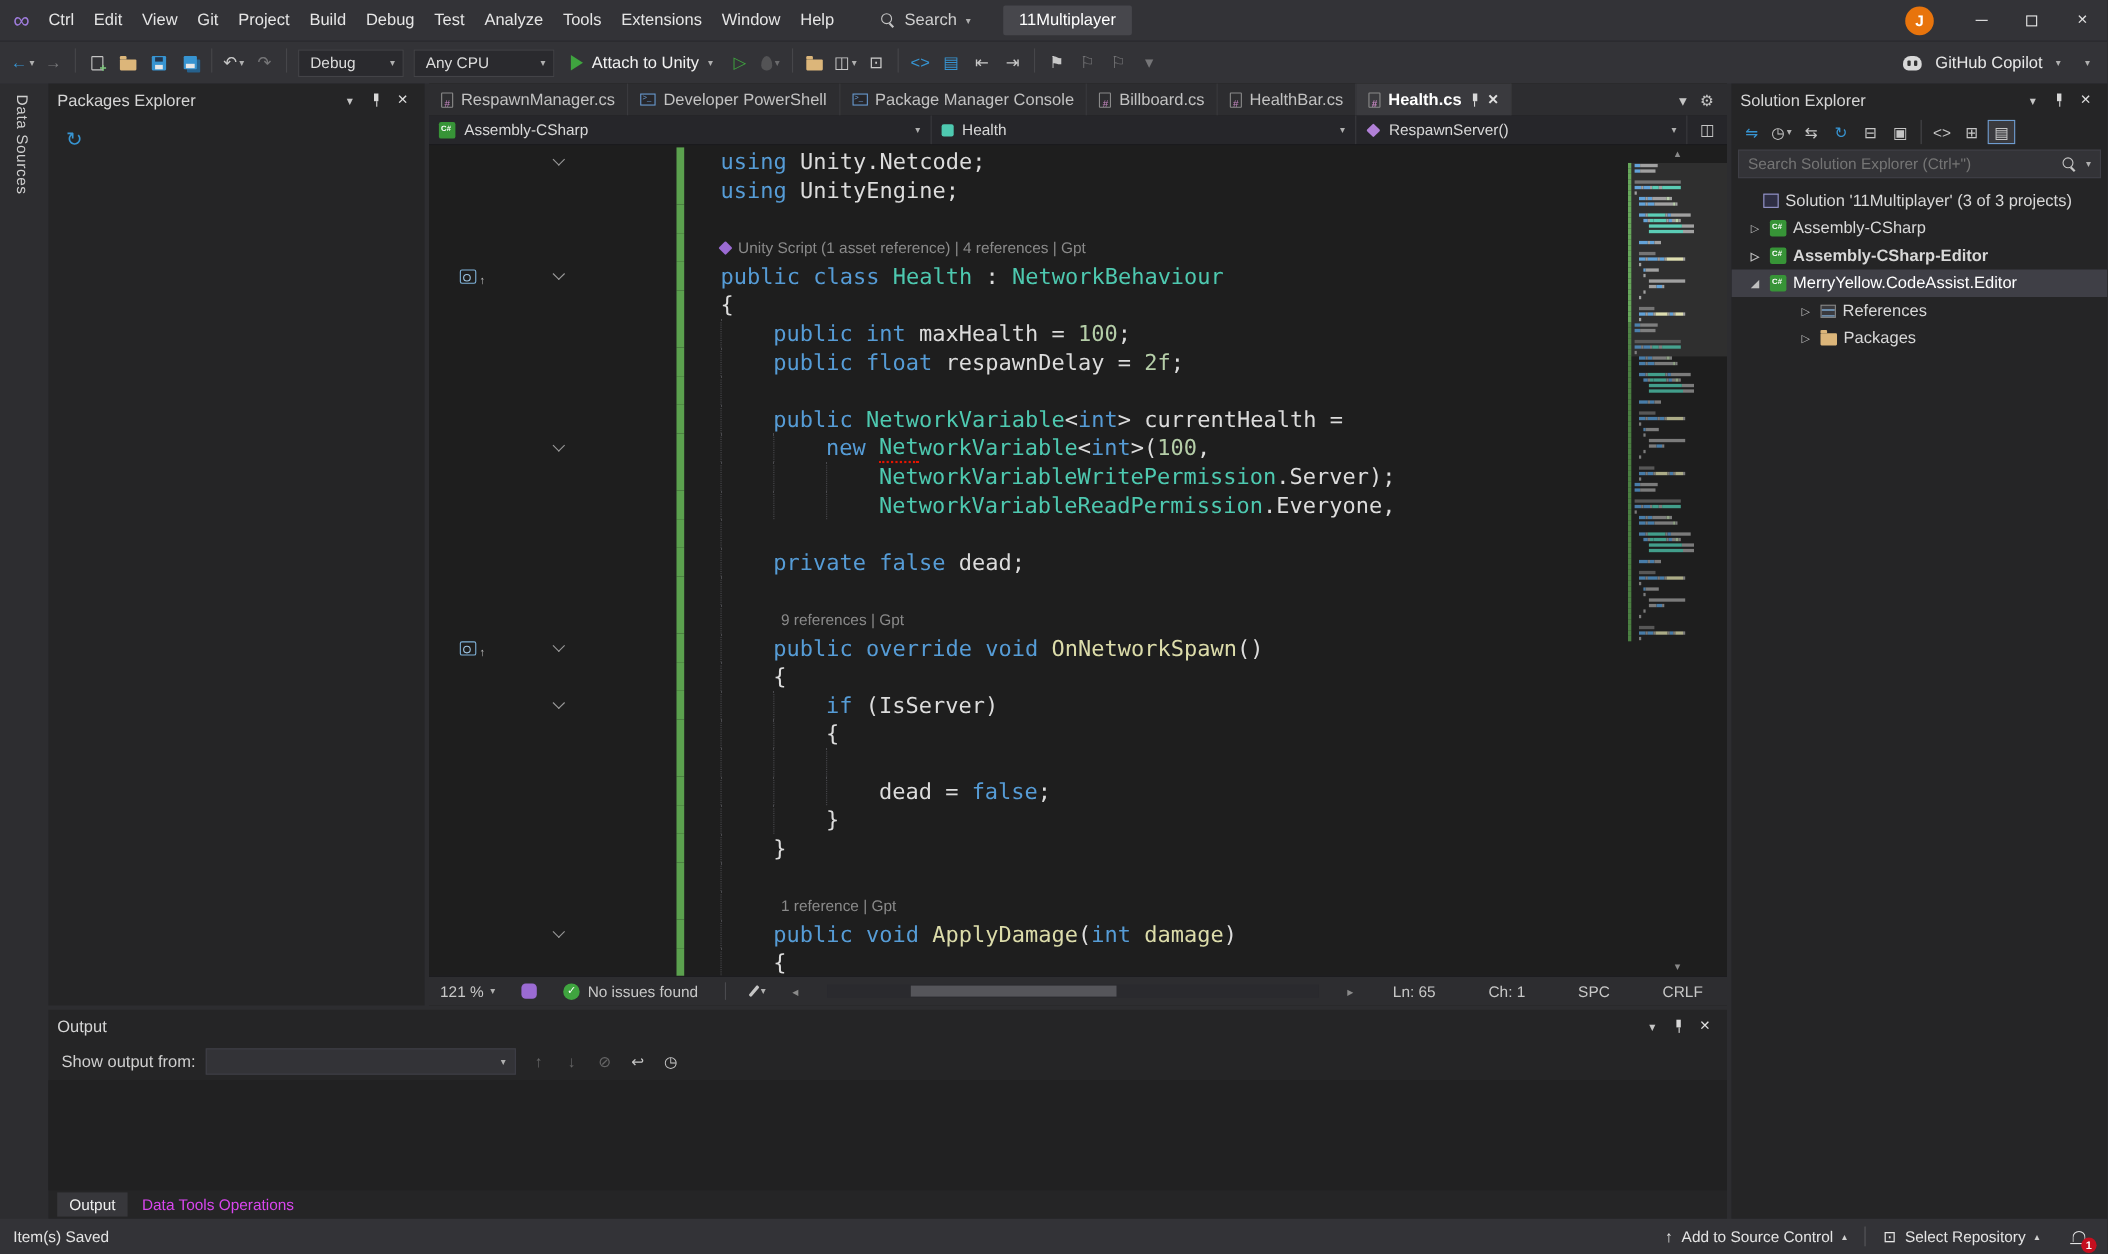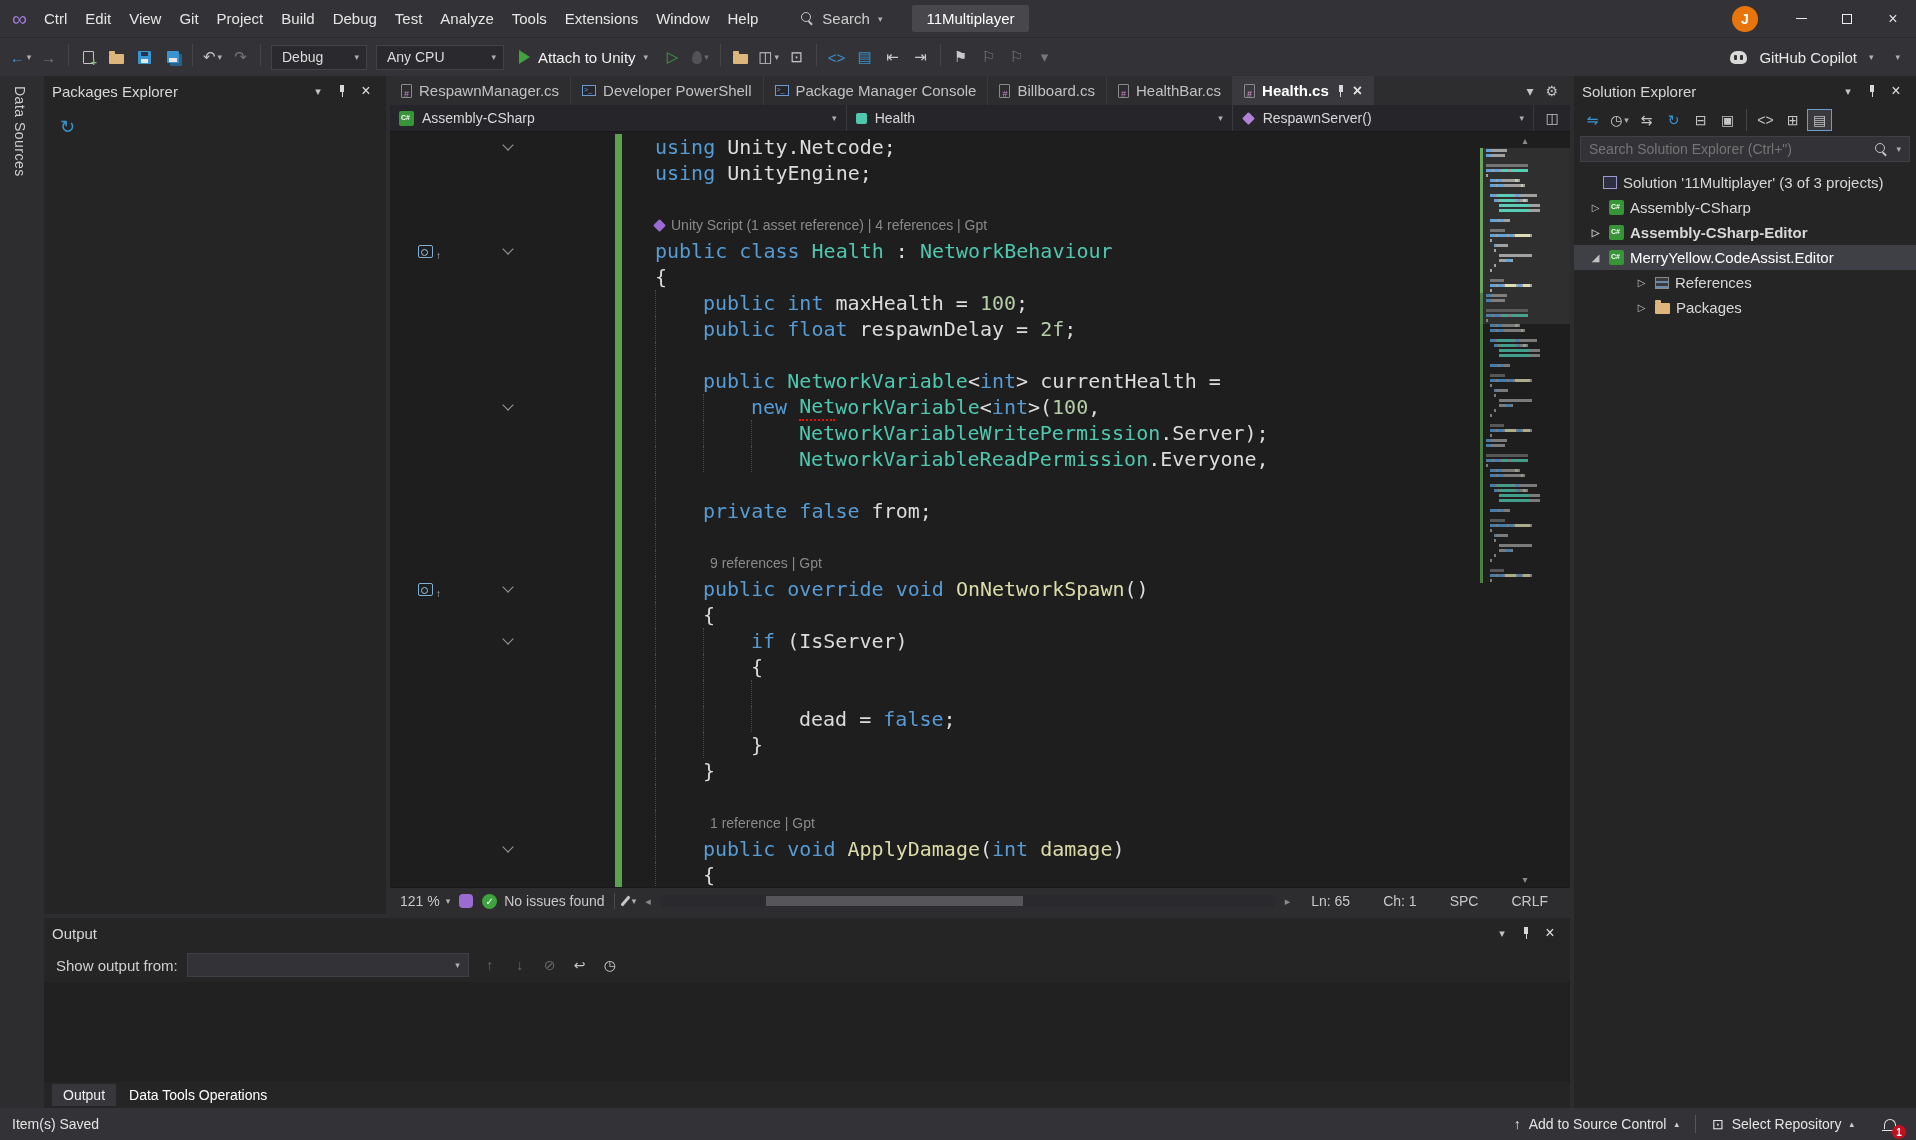--- a/index.html
+++ b/index.html
@@ -120,21 +120,21 @@
   
   .mapcol{width:90px;flex:0 0 auto;display:flex;flex-direction:column;background:var(--c-editor_bg,#1e1e1e)}
   .map-arrow{height:16px;flex:0 0 auto;display:flex;align-items:center;justify-content:center;color:#8a8a8a;font-size:10px}
   .minimap{flex:1;position:relative;overflow:hidden}
   .map-viewport{position:absolute;left:0;right:0;top:0;height:176px;background:rgba(255,255,255,.08);pointer-events:none}
   .mrow{height:5px;display:flex;align-items:center;border-left:3px solid var(--c-change_green,#5ba14e);padding-left:3px}
   .mrow.dim{opacity:.75}
   .mseg{height:3px;display:inline-block;flex:0 0 auto}
 
   
-  .edstatus{height:27px;flex:0 0 auto;background:var(--c-tabstrip_bg,#2d2d30);border-top:1px solid #1a1a1c;display:flex;align-items:center;gap:9px;padding:0 10px;font-size:14px;color:#c8c8c8}
+  .edstatus{height:27px;flex:0 0 auto;background:var(--c-tabstrip_bg,#2d2d30);border-top:1px solid #1a1a1c;display:flex;align-items:center;gap:24px;padding:0 10px;font-size:14px;color:#c8c8c8}
   .zoom{display:flex;align-items:center;gap:6px}
   .copilot-dot{width:14px;height:14px;border-radius:4px;background:#9b6bd3;display:inline-block}
   .issues{display:flex;align-items:center;gap:7px}
   .issue-dot{width:15px;height:15px;border-radius:50%;background:#3fa43f;color:#fff;font-size:10px;display:flex;align-items:center;justify-content:center}
   .ed-sep{width:1px;height:16px;background:#4a4a4e}
   .i-broom{width:3px;height:12px;background:#c5c5c5;transform:rotate(40deg);display:inline-block;border-radius:1px}
   .hsb{flex:1;height:12px;background:#2a2a2e;position:relative;margin:0 2px}
   .hsb-thumb{position:absolute;left:17%;width:42%;top:1px;bottom:1px;background:#55555a}
   .sb-arrow{color:#8a8a8a;font-size:11px}
   .ed-cell{padding:0 12px;white-space:nowrap}
@@ -158,21 +158,21 @@
 
   
   .output{height:190px;flex:0 0 auto;background:var(--c-panel_bg,#252526);display:flex;flex-direction:column}
   .out-toolbar{height:34px;flex:0 0 auto;display:flex;align-items:center;gap:9px;padding:0 12px;color:#cfcfcf}
   .out-combo{width:282px;height:24px;background:#333337;border:1px solid #3f3f46;display:flex;align-items:center;padding:0 8px}
   .out-combo .caret{margin-left:auto}
   .out-ic{min-width:24px;height:22px;display:flex;align-items:center;justify-content:center;color:#c5c5c5;font-size:14px}
   .out-ic.disabled{opacity:.4}
   .out-content{flex:1;background:#212122}
   .out-tabs{height:26px;flex:0 0 auto;display:flex;align-items:center;gap:2px;padding-left:8px}
-  .out-tab{padding:3px 11px;font-size:14px;color:#ffffff}
+  .out-tab{padding:3px 11px;font-size:14px;color:#d946ef}
   .out-tab.active{color:#f0f0f0;background:#37373b}
 
   
   .statusbar{height:32px;flex:0 0 auto;background:var(--c-chrome_bg,#333337);display:flex;align-items:center;padding:0 12px;color:#e4e4e4;font-size:14px}
   .sb-right{margin-left:auto;display:flex;align-items:center;gap:6px}
   .sb-item{display:flex;align-items:center;gap:8px;padding:0 10px;white-space:nowrap}
   .sb-sep{width:1px;height:18px;background:rgba(255,255,255,.18)}
   .sb-caret{font-size:9px;color:#d0d0d0}
   .bell-wrap{position:relative;padding:0 8px;margin-left:6px}
   .badge{position:absolute;right:-2px;bottom:-7px;background:var(--c-badge_red,#c50f1f);color:#fff;font-size:10px;min-width:14px;height:14px;border-radius:7px;display:flex;align-items:center;justify-content:center;font-weight:bold}
@@ -505,21 +505,21 @@
                   <div class="g-fold"></div>
                   <div class="g-space"></div>
                   <div class="g-bar changed"></div>
                   <div class="cline"><span class="guide"></span></div>
                 </div>
                 <div class="crow">
                   <div class="g-ic"></div>
                   <div class="g-fold"></div>
                   <div class="g-space"></div>
                   <div class="g-bar changed"></div>
-                  <div class="cline"><span class="guide"></span><span class="tok-k">private</span><span class="tok-n"> </span><span class="tok-k">false</span><span class="tok-n"> from;</span></div>
+                  <div class="cline"><span class="guide"></span><span class="tok-k">private</span><span class="tok-n"> </span><span class="tok-k">false</span><span class="tok-n"> dead;</span></div>
                 </div>
                 <div class="crow">
                   <div class="g-ic"></div>
                   <div class="g-fold"></div>
                   <div class="g-space"></div>
                   <div class="g-bar changed"></div>
                   <div class="cline"><span class="guide"></span></div>
                 </div>
                 <div class="crow">
                   <div class="g-ic"></div>

